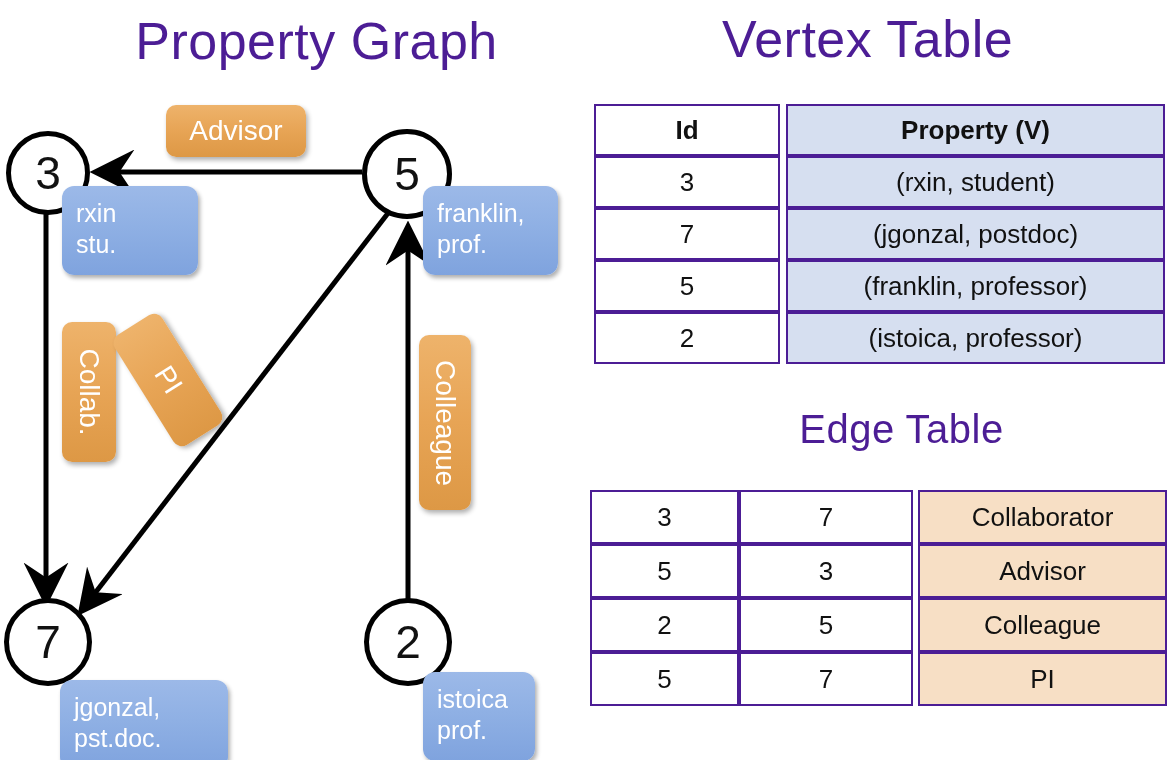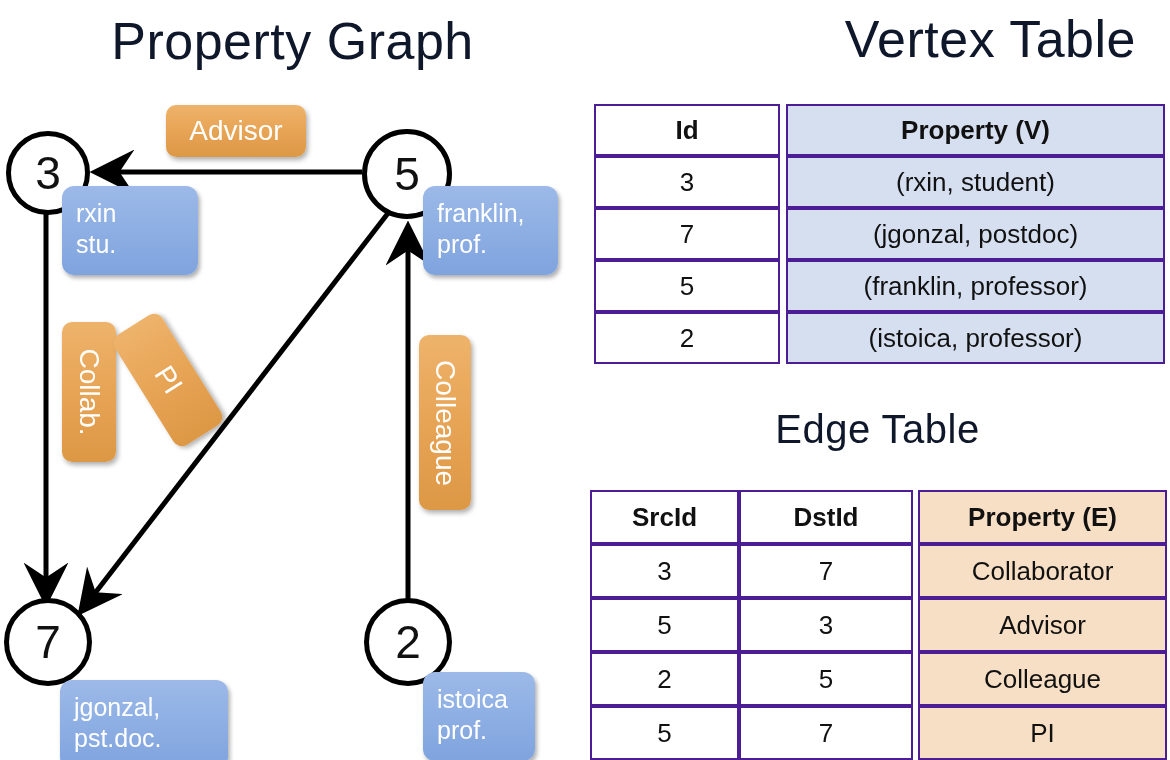--- a/index.html
+++ b/index.html
@@ -10,27 +10,28 @@
     overflow:hidden;
     position:relative;
   }
   .canvas{position:absolute;left:0;top:0;width:1170px;height:760px;}
 
   
   .title{
     position:absolute;
     font-family:"Liberation Sans", sans-serif;
     font-weight:300;
-    color:#0f172a;
+    color:#4c1d95;
     letter-spacing:0.5px;
     white-space:nowrap;
+    margin-left:24px;
     -webkit-font-smoothing:antialiased;
   }
   #title-pg{left:0;top:10px;width:585px;text-align:center;font-size:52px;line-height:62px;}
-  #title-vt{left:551px;top:8px;width:585px;text-align:right;font-size:52px;line-height:62px;}
+  #title-vt{left:551px;top:8px;width:585px;text-align:center;font-size:52px;line-height:62px;}
   #title-et{left:585px;top:398px;width:585px;text-align:center;font-size:40px;line-height:62px;}
 
   
   .node{
     position:absolute;
     border:5px solid #000;
     border-radius:50%;
     background:#fff;
     box-sizing:border-box;
     display:flex;align-items:center;justify-content:center;
@@ -185,26 +186,20 @@
       <td class="c-id">2</td>
       <td class="c-gap"></td>
       <td class="c-prop">(istoica, professor)</td>
     </tr>
   </tbody>
 </table>
 
 <table class="tbl" id="edge-table">
   <tbody>
     <tr>
-      <td class="c-src hd">SrcId</td>
-      <td class="c-dst hd">DstId</td>
-      <td class="c-gap"></td>
-      <td class="c-prop hd">Property (E)</td>
-    </tr>
-    <tr>
       <td class="c-src">3</td>
       <td class="c-dst">7</td>
       <td class="c-gap"></td>
       <td class="c-prop">Collaborator</td>
     </tr>
     <tr>
       <td class="c-src">5</td>
       <td class="c-dst">3</td>
       <td class="c-gap"></td>
       <td class="c-prop">Advisor</td>

